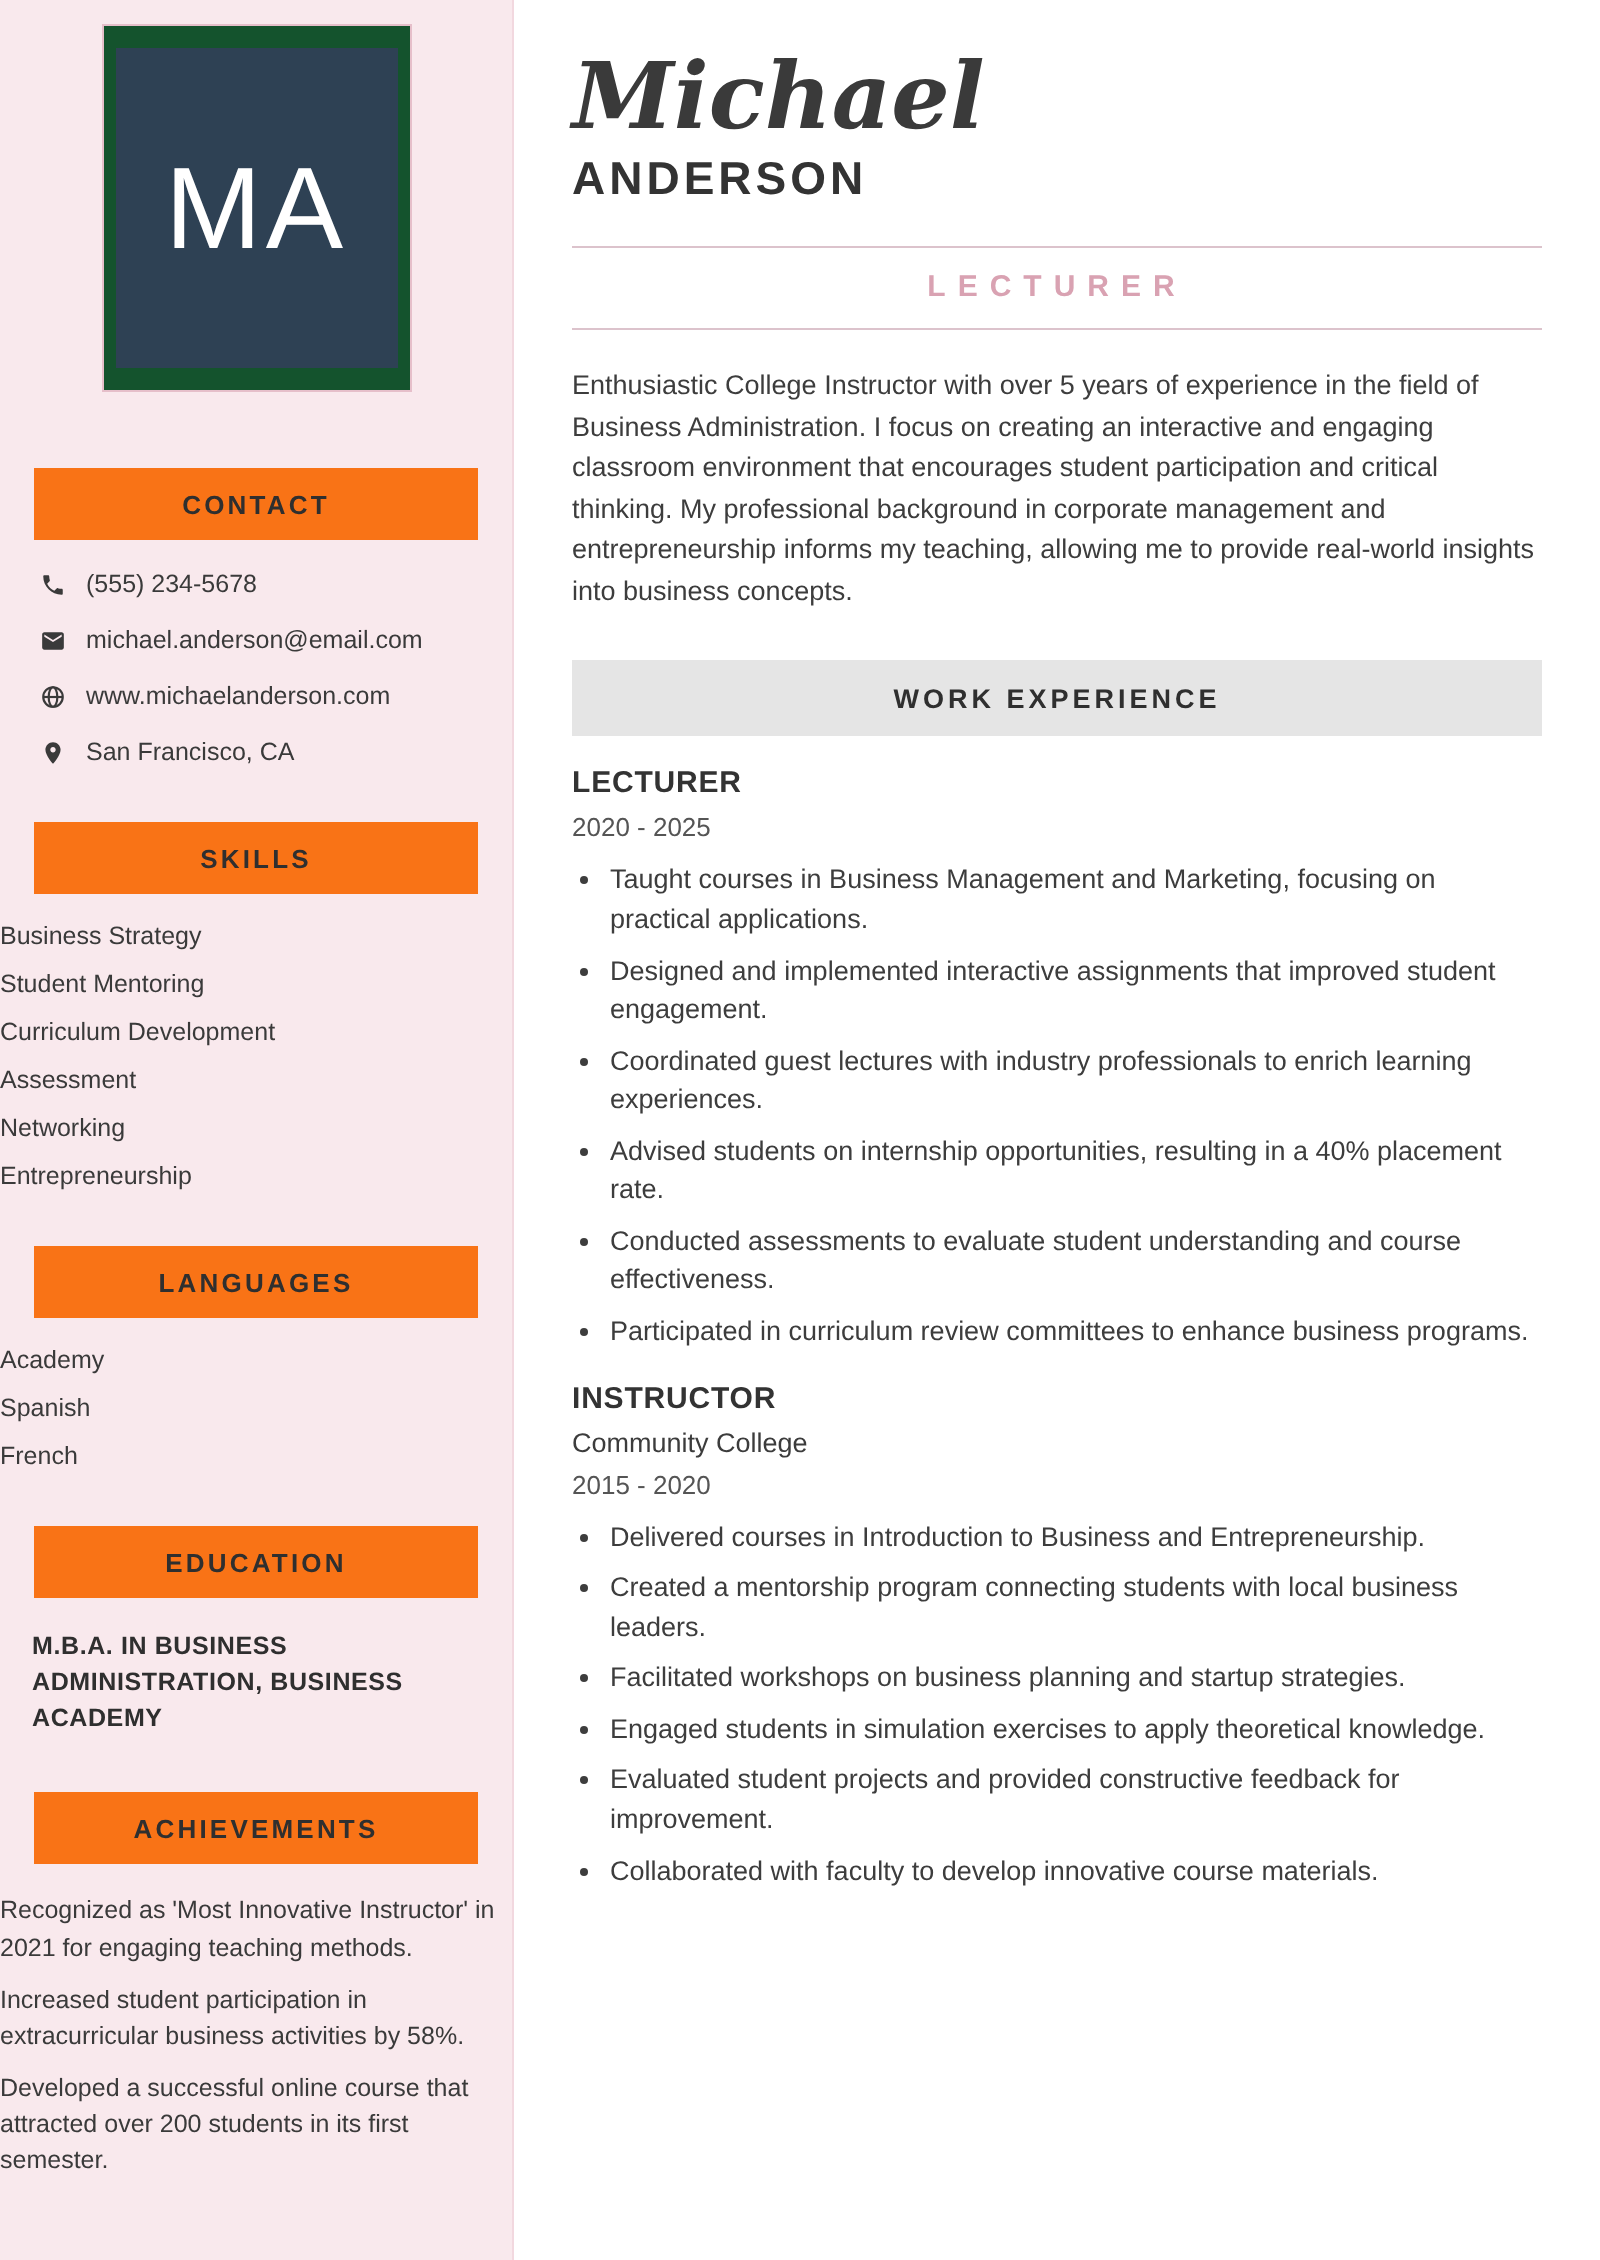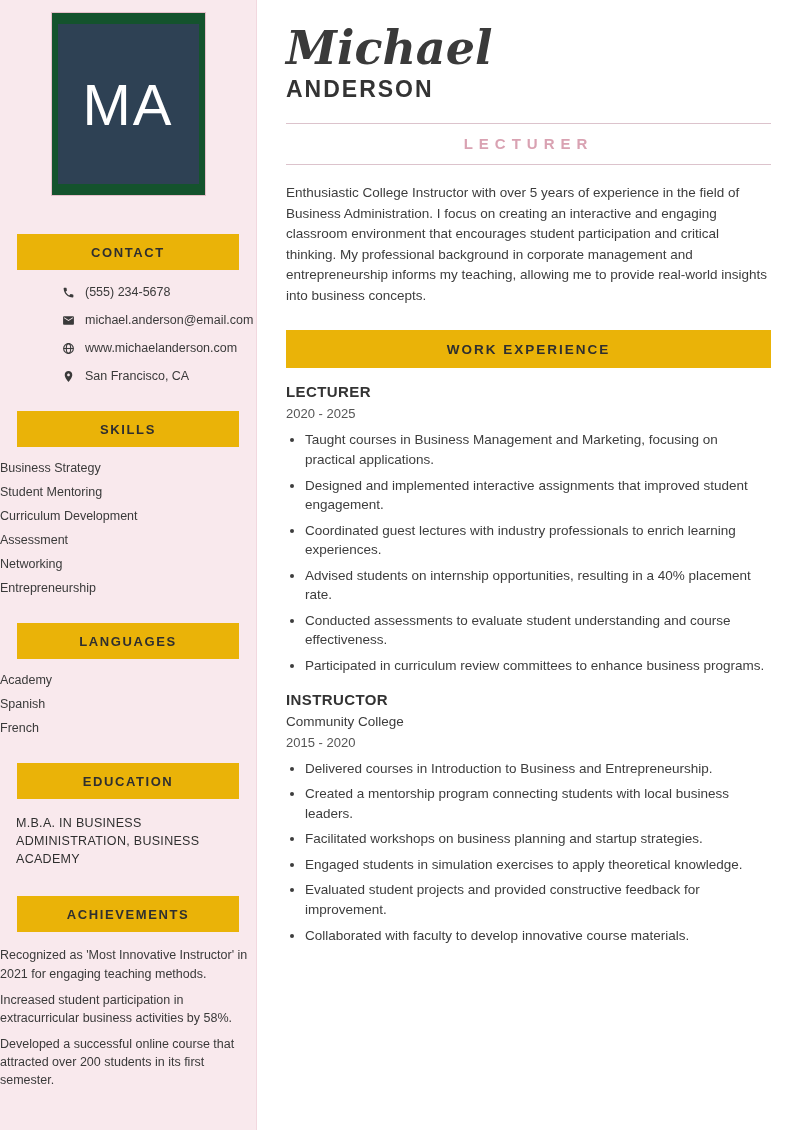--- a/index.html
+++ b/index.html
@@ -5,46 +5,46 @@
   * { margin:0; padding:0; box-sizing:border-box; }
   body { background:#ffffff; font-family:"Liberation Sans", sans-serif; }
   .page { width:800px; height:1130px; display:flex; background:#ffffff; color:#3c3c3c; overflow:hidden; }
 
   
   .sidebar { width:257px; background:#f9e9ed; border-right:1px solid #f2d8df; flex-shrink:0; }
   .photo-frame { width:155px; height:184px; margin:12px auto 0; background:#14532d; border:1px solid #e6bfca; display:flex; align-items:center; justify-content:center; }
   .photo-inner { width:141px; height:160px; background:#2e4154; display:flex; align-items:center; justify-content:center; }
   .initials { color:#ffffff; font-size:58px; font-weight:400; letter-spacing:2px; }
 
-  .side-header { background:#eab308; margin:0 17px; height:36px; display:flex; align-items:center; justify-content:center;
+  .side-header { background:#f97316; margin:0 17px; height:36px; display:flex; align-items:center; justify-content:center;
                  font-weight:bold; font-size:13px; letter-spacing:1.6px; color:#2f2f2f; }
   .mt-contact { margin-top:38px; }
   .mt-section { margin-top:28px; }
 
-  .contact-list { padding:15px 14px 0 20px;margin-left:42px; }
+  .contact-list { padding:15px 14px 0 20px; }
   .contact-row { display:flex; align-items:center; gap:10px; margin-bottom:14px; font-size:12.5px; color:#3a3a3a; }
   .contact-row svg { flex-shrink:0; }
 
   .side-list { margin:14px 0 0; font-size:12.5px; color:#3a3a3a; }
   .side-list li { margin-bottom:10px; }
   .side-list.wrap li { line-height:1.45; margin-bottom:8px; padding-right:4px; }
 
-  .edu-degree { padding:15px 14px 0 16px; font-weight:normal; font-size:12.5px; line-height:1.45; letter-spacing:0.3px; color:#2f2f2f; }
+  .edu-degree { padding:15px 14px 0 16px; font-weight:bold; font-size:12.5px; line-height:1.45; letter-spacing:0.3px; color:#2f2f2f; }
 
   
   .main { flex:1; padding:24px 29px 0 29px; }
   .name-first { font-family:"DejaVu Serif", serif; font-style:italic; font-weight:600; font-size:46px; line-height:1.05; color:#3a3a3a; }
   .name-last { font-weight:bold; font-size:23px; letter-spacing:2px; color:#333333; margin-top:4px; }
 
   .title-block { margin-top:20px; border-top:1px solid #dcc3cc; border-bottom:1px solid #dcc3cc; padding:11px 0; text-align:center; }
   .job-title { color:#d9a2b2; font-size:15px; font-weight:bold; letter-spacing:6px; }
 
   .summary { margin-top:18px; font-size:13.5px; line-height:1.52; color:#3d3d3d; }
 
-  .exp-bar { margin-top:24px; background:#eab308; height:38px; display:flex; align-items:center; justify-content:center;
+  .exp-bar { margin-top:24px; background:#e5e5e5; height:38px; display:flex; align-items:center; justify-content:center;
              font-weight:bold; letter-spacing:2px; font-size:13.5px; color:#2f2f2f; }
 
   .job-block { margin-top:15px; }
   .job-role { font-weight:bold; font-size:15px; letter-spacing:0.4px; color:#333333; }
   .job-company { font-size:13.5px; margin-top:6px; color:#3c3c3c; }
   .job-dates { font-size:13px; margin-top:6px; color:#555555; }
   .job-bullets { margin:9px 0 0; padding-left:19px; font-size:13.5px; line-height:1.45; color:#3d3d3d; }
   .job-bullets li { margin-bottom:6px; }
 </style>
 </head>

